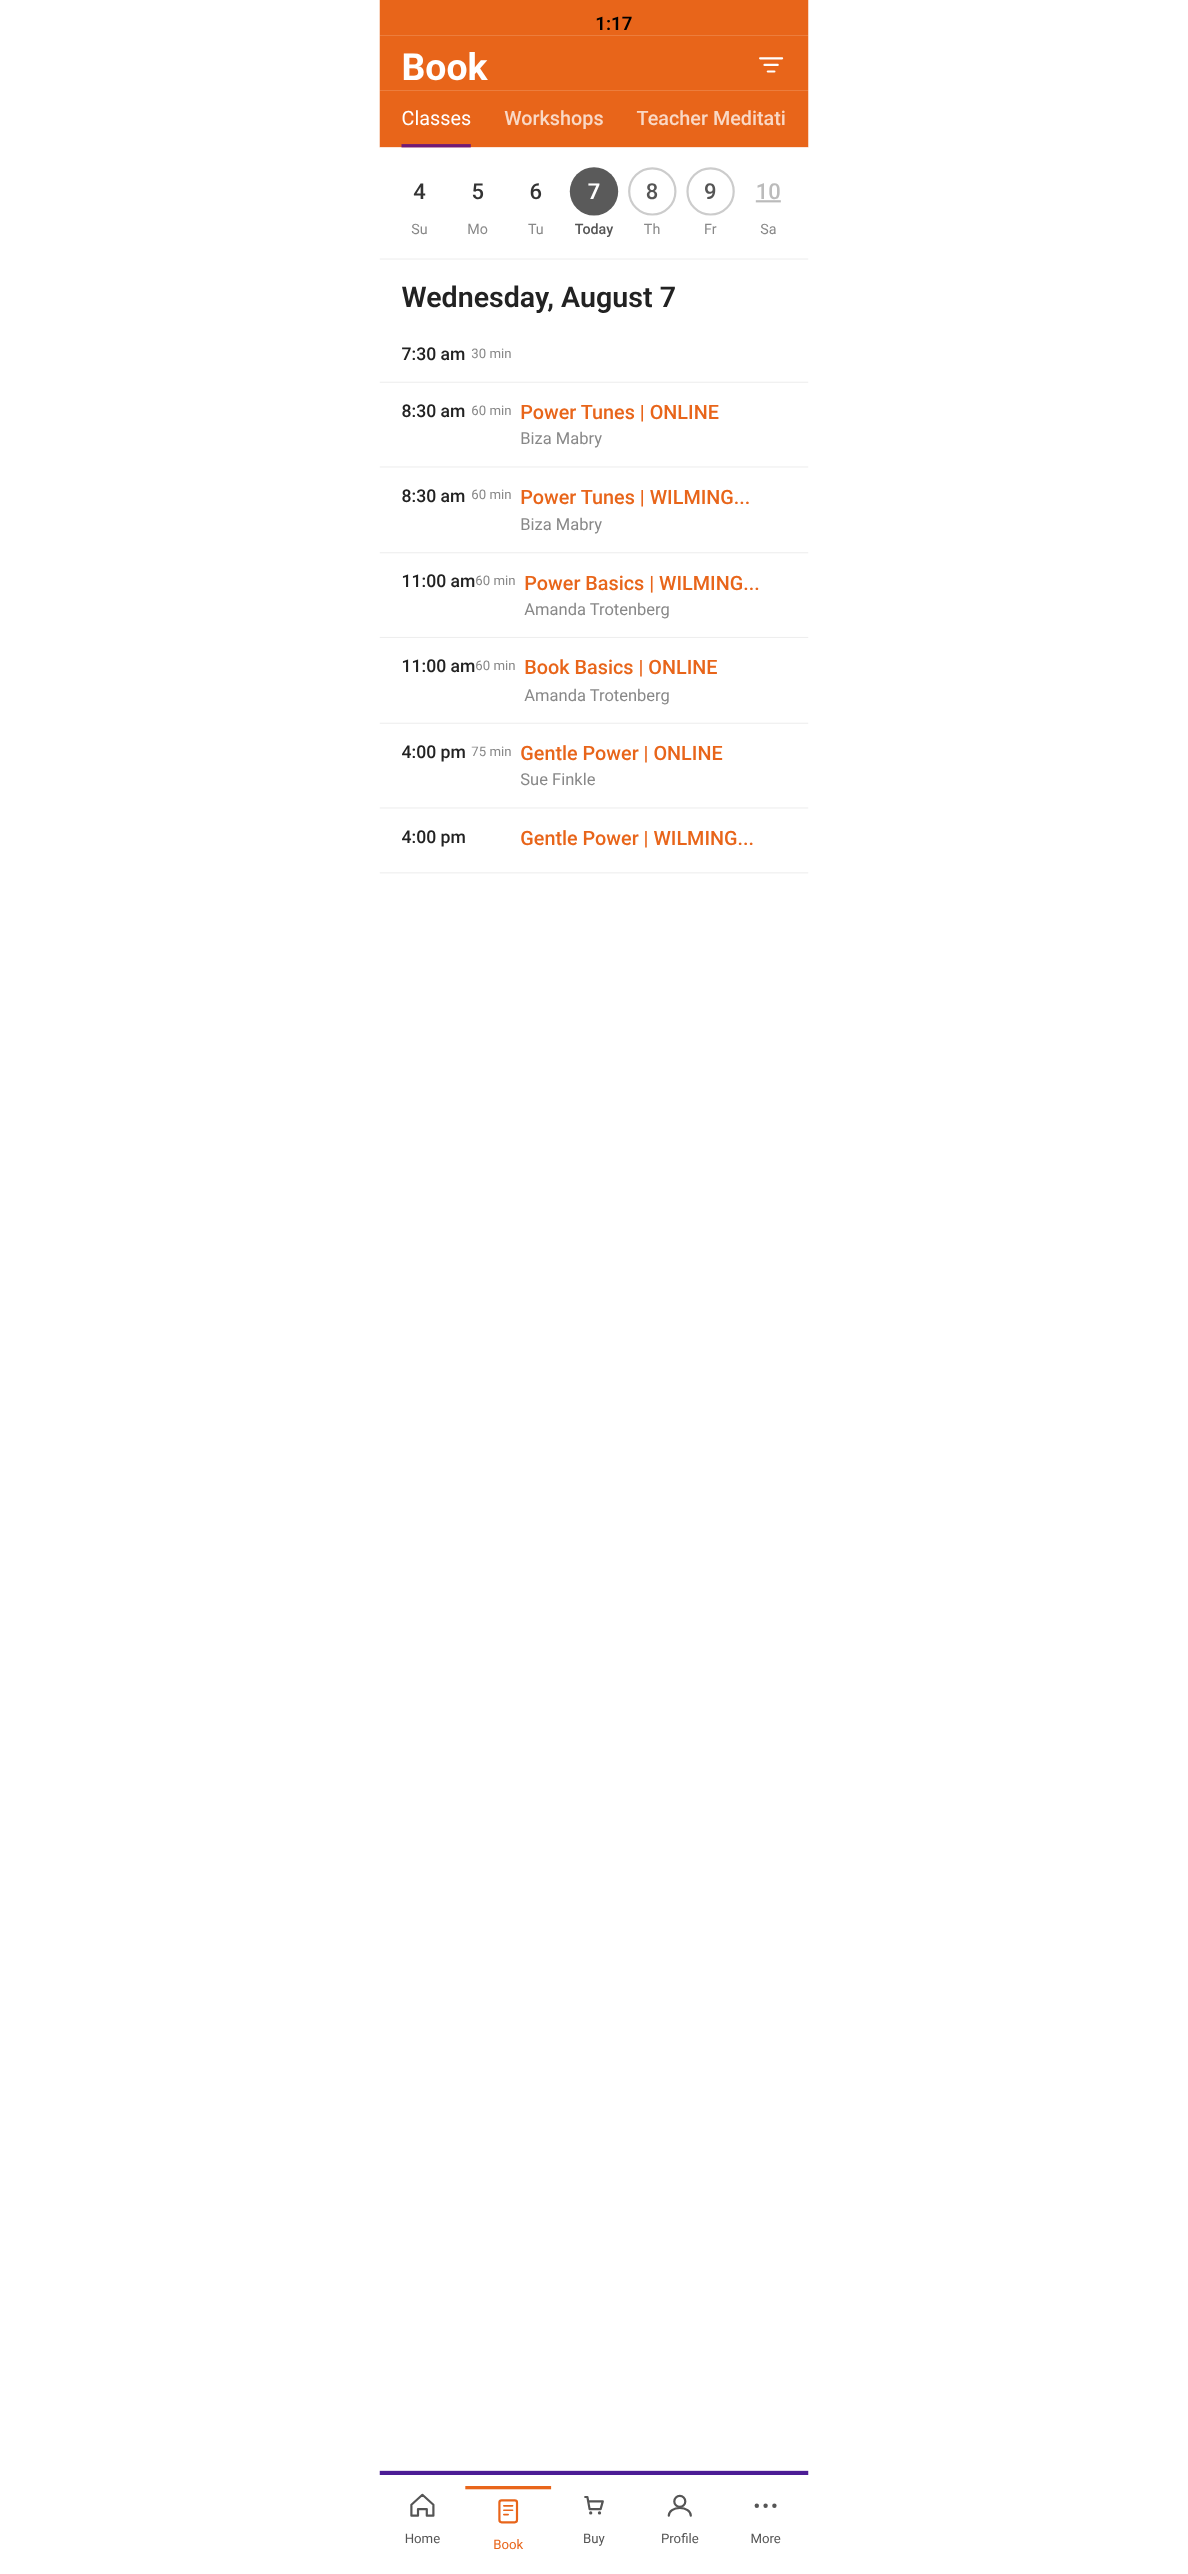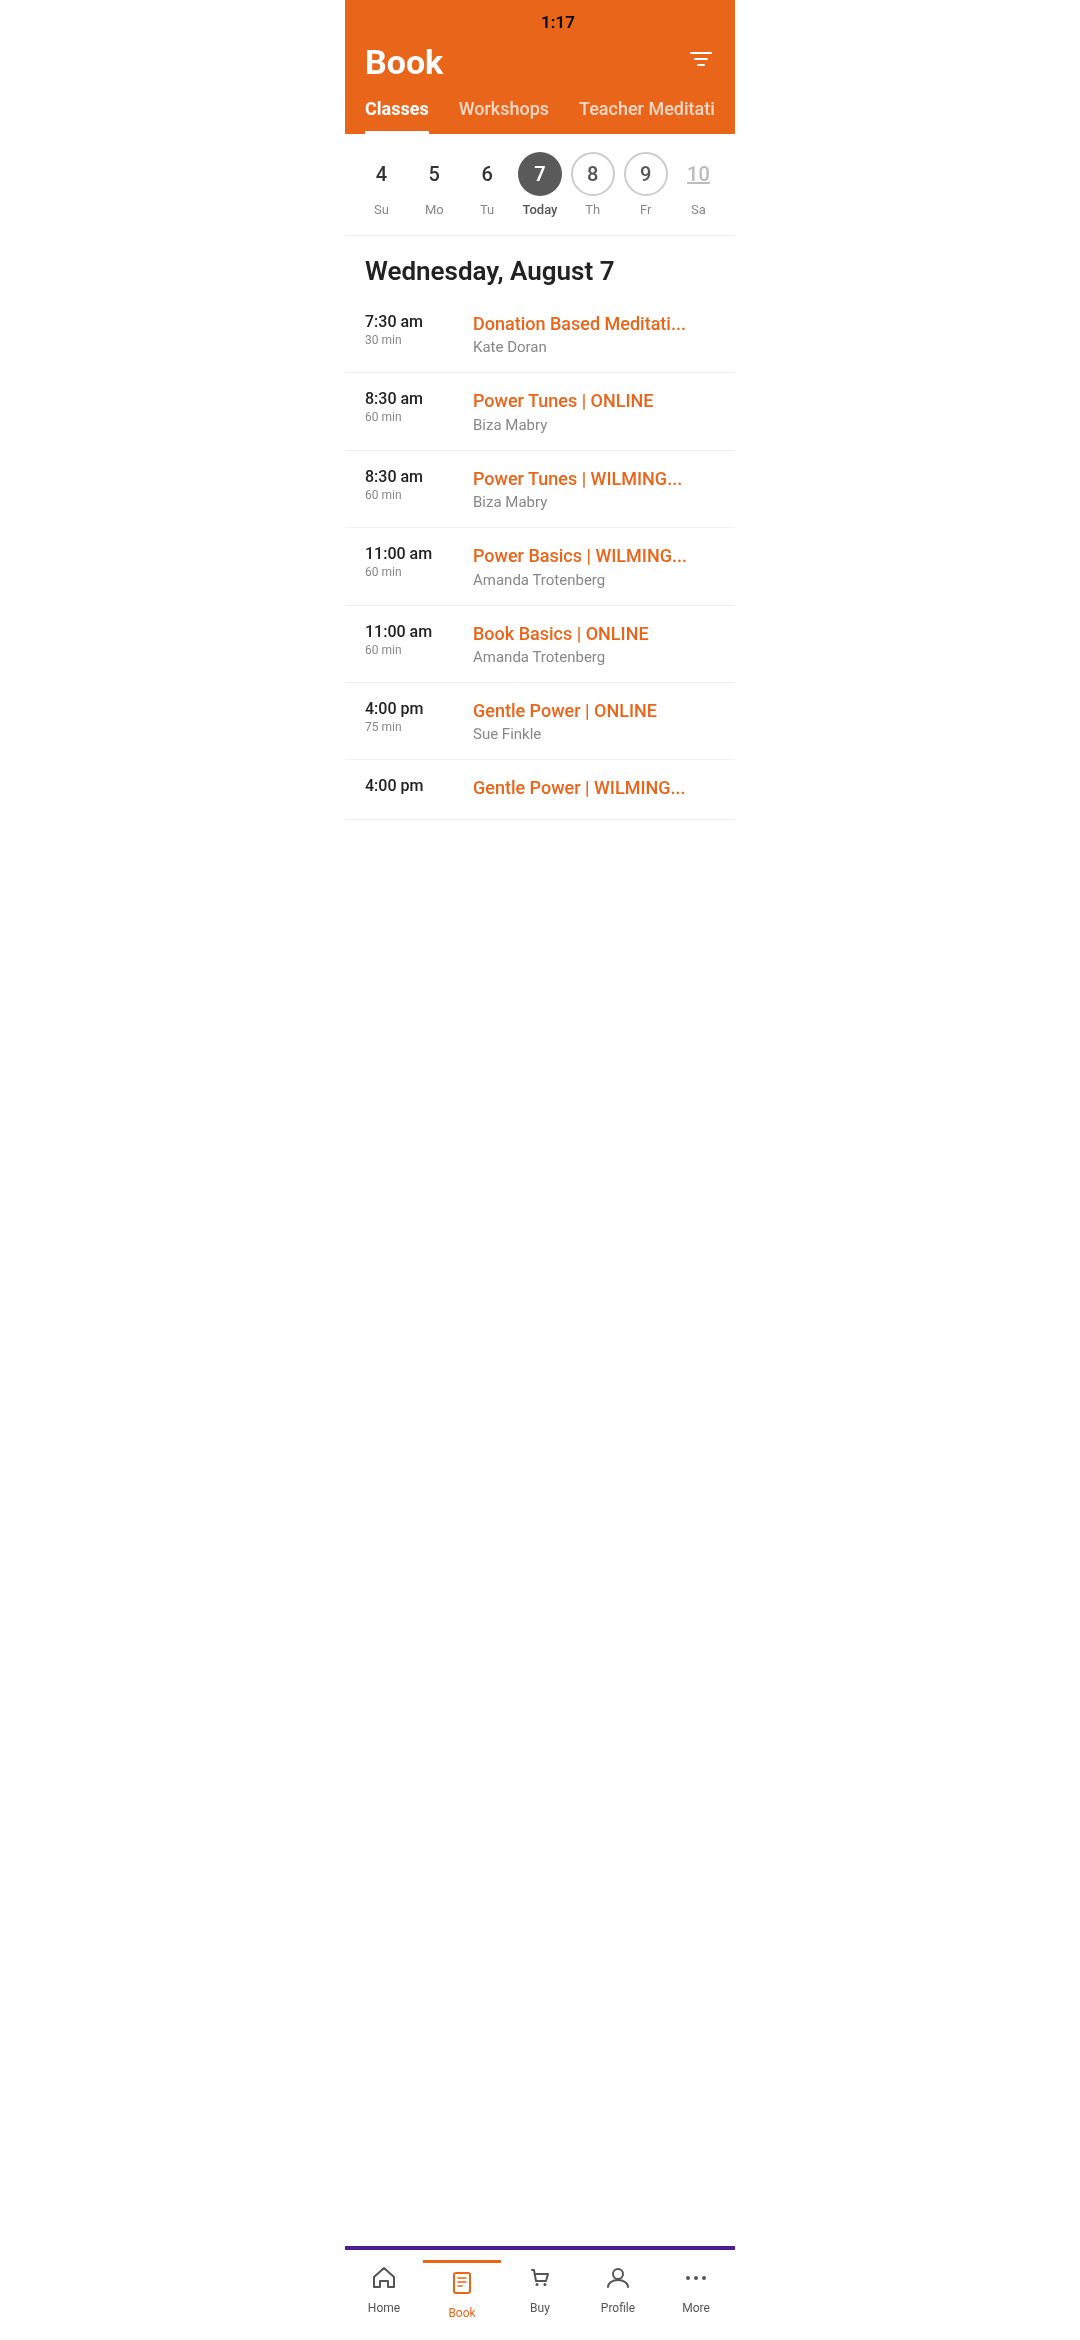--- a/index.html
+++ b/index.html
@@ -69,22 +69,22 @@
       font-size: 18px;
       font-weight: 500;
       color: rgba(255,255,255,0.75);
       padding-bottom: 12px;
       cursor: pointer;
       border-bottom: 3px solid transparent;
     }
 
     .tab.active {
       color: #fff;
-      font-weight: 700;
-      border-bottom: 3px solid #ffffff;
+      font-weight: 400;
+      border-bottom: 3px solid #701a75;
     }
 
     
     .calendar-strip {
       background: #fff;
       padding: 18px 10px;
       display: flex;
       justify-content: space-around;
       align-items: center;
       border-bottom: 1px solid #eee;
@@ -154,22 +154,23 @@
       display: flex;
       align-items: flex-start;
       padding: 16px 20px;
       border-bottom: 1px solid #eee;
       cursor: pointer;
     }
 
     .class-time {
       min-width: 100px;
       display: flex;
-      flex-direction: column;
+      flex-direction: row;
       align-items: flex-start;
+      justify-content: space-between;
     }
 
     .time-label {
       font-size: 16px;
       font-weight: 500;
       color: #222;
     }
 
     .duration-label {
       font-size: 12px;
@@ -299,24 +300,20 @@
   </div>
 
 <div class="date-heading">Wednesday, August 7</div>
 
 <div class="classes-list">
 <div class="class-item">
       <div class="class-time">
         <span class="time-label">7:30 am</span>
         <span class="duration-label">30 min</span>
       </div>
-      <div class="class-info">
-        <div class="class-name">Donation Based Meditati...</div>
-        <div class="class-instructor">Kate Doran</div>
-      </div>
     </div>
     <div class="class-item">
       <div class="class-time">
         <span class="time-label">8:30 am</span>
         <span class="duration-label">60 min</span>
       </div>
       <div class="class-info">
         <div class="class-name">Power Tunes | ONLINE</div>
         <div class="class-instructor">Biza Mabry</div>
       </div>

